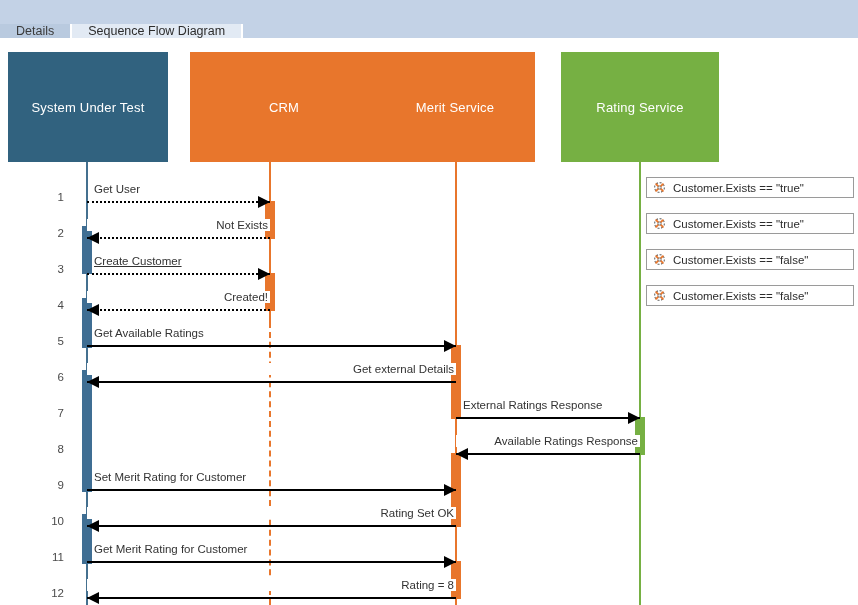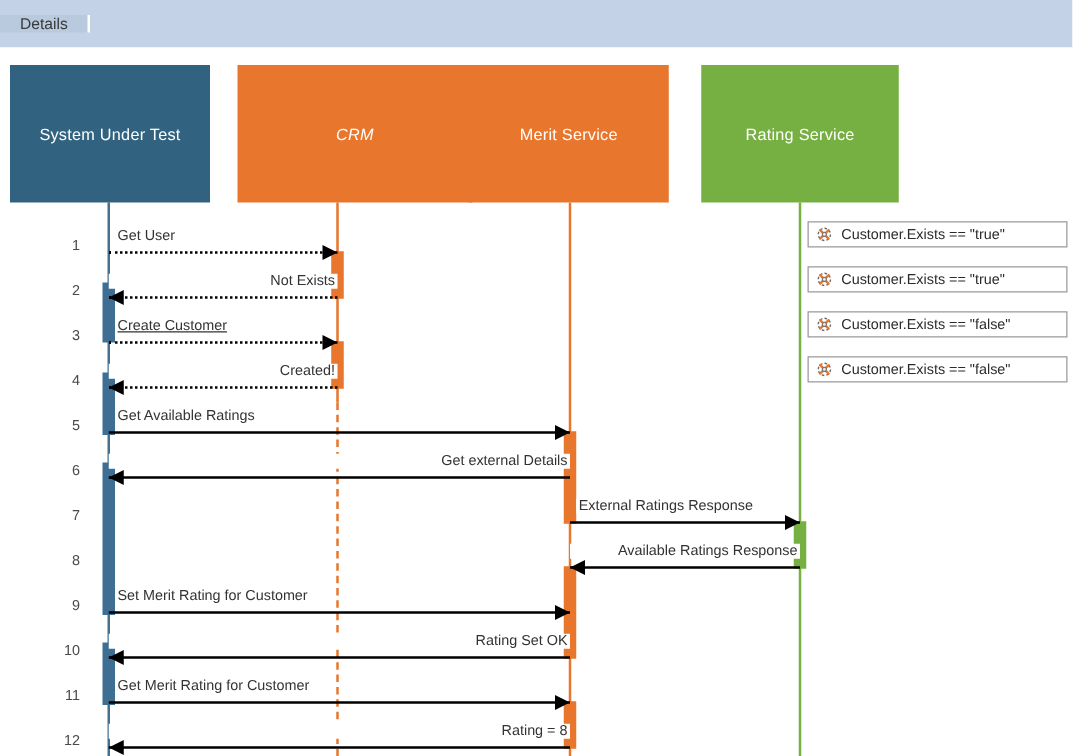--- a/index.html
+++ b/index.html
@@ -9,21 +9,21 @@
     background:#ffffff;
     font-family:"Liberation Sans", sans-serif;
     overflow:hidden;
     position:relative;
   }
 
   
   #tab-bar{
     position:absolute;left:0;top:0;width:858px;height:38px;
     background:#c3d2e6;
-    display:flex;align-items:center;
+    display:flex;align-items:flex-end;
   }
   .tab{
     display:flex;align-items:center;justify-content:center;
     font-size:12.5px;color:#3a3a3a;
     background:#b9cadf;
     border-right:2px solid #ffffff;
     padding:0 16px;
     cursor:default;
     white-space:nowrap;
   }
@@ -117,37 +117,38 @@
   }
   .note-icon{
     flex:0 0 auto;width:15px;height:15px;display:block;
   }
 </style>
 </head>
 <body>
 
 <div id="tab-bar">
   <div class="tab">Details</div>
+  <div class="tab active">Sequence Flow Diagram</div>
   <div id="tab-filler"></div>
 </div>
 <div id="tab-underline"></div>
 
 <div id="diagram">
   <div id="layer-lifelines">
       <div class="lifeline solid-blue" style="left: 86px; top: 121px; height: 443px;"></div>
       <div class="lifeline solid-orange" style="left: 269px; top: 121px; height: 160px;"></div>
       <div class="lifeline dashed-orange" style="left: 269px; top: 281px; height: 283px;"></div>
       <div class="lifeline solid-orange" style="left: 455px; top: 121px; height: 443px;"></div>
       <div class="lifeline solid-green" style="left: 639px; top: 121px; height: 443px;"></div>
     </div>
   <div id="layer-headers">
       <div class="participant" style="left: 8px; top: 11px; width: 160px; height: 110px; background: rgb(49, 98, 127);">
         <span>System Under Test</span>
       </div>
-      <div class="participant" style="left: 190px; top: 11px; width: 188px; height: 110px; background: rgb(232, 118, 44); font-style: italic;">
+      <div class="participant" style="left: 190px; top: 11px; width: 188px; height: 110px; background: rgb(232, 118, 44);">
         <span>CRM</span>
       </div>
       <div class="participant" style="left: 375px; top: 11px; width: 160px; height: 110px; background: rgb(232, 118, 44);">
         <span>Merit Service</span>
       </div>
       <div class="participant" style="left: 561px; top: 11px; width: 158px; height: 110px; background: rgb(118, 176, 67);">
         <span>Rating Service</span>
       </div>
     </div>
   <div id="layer-activations">

